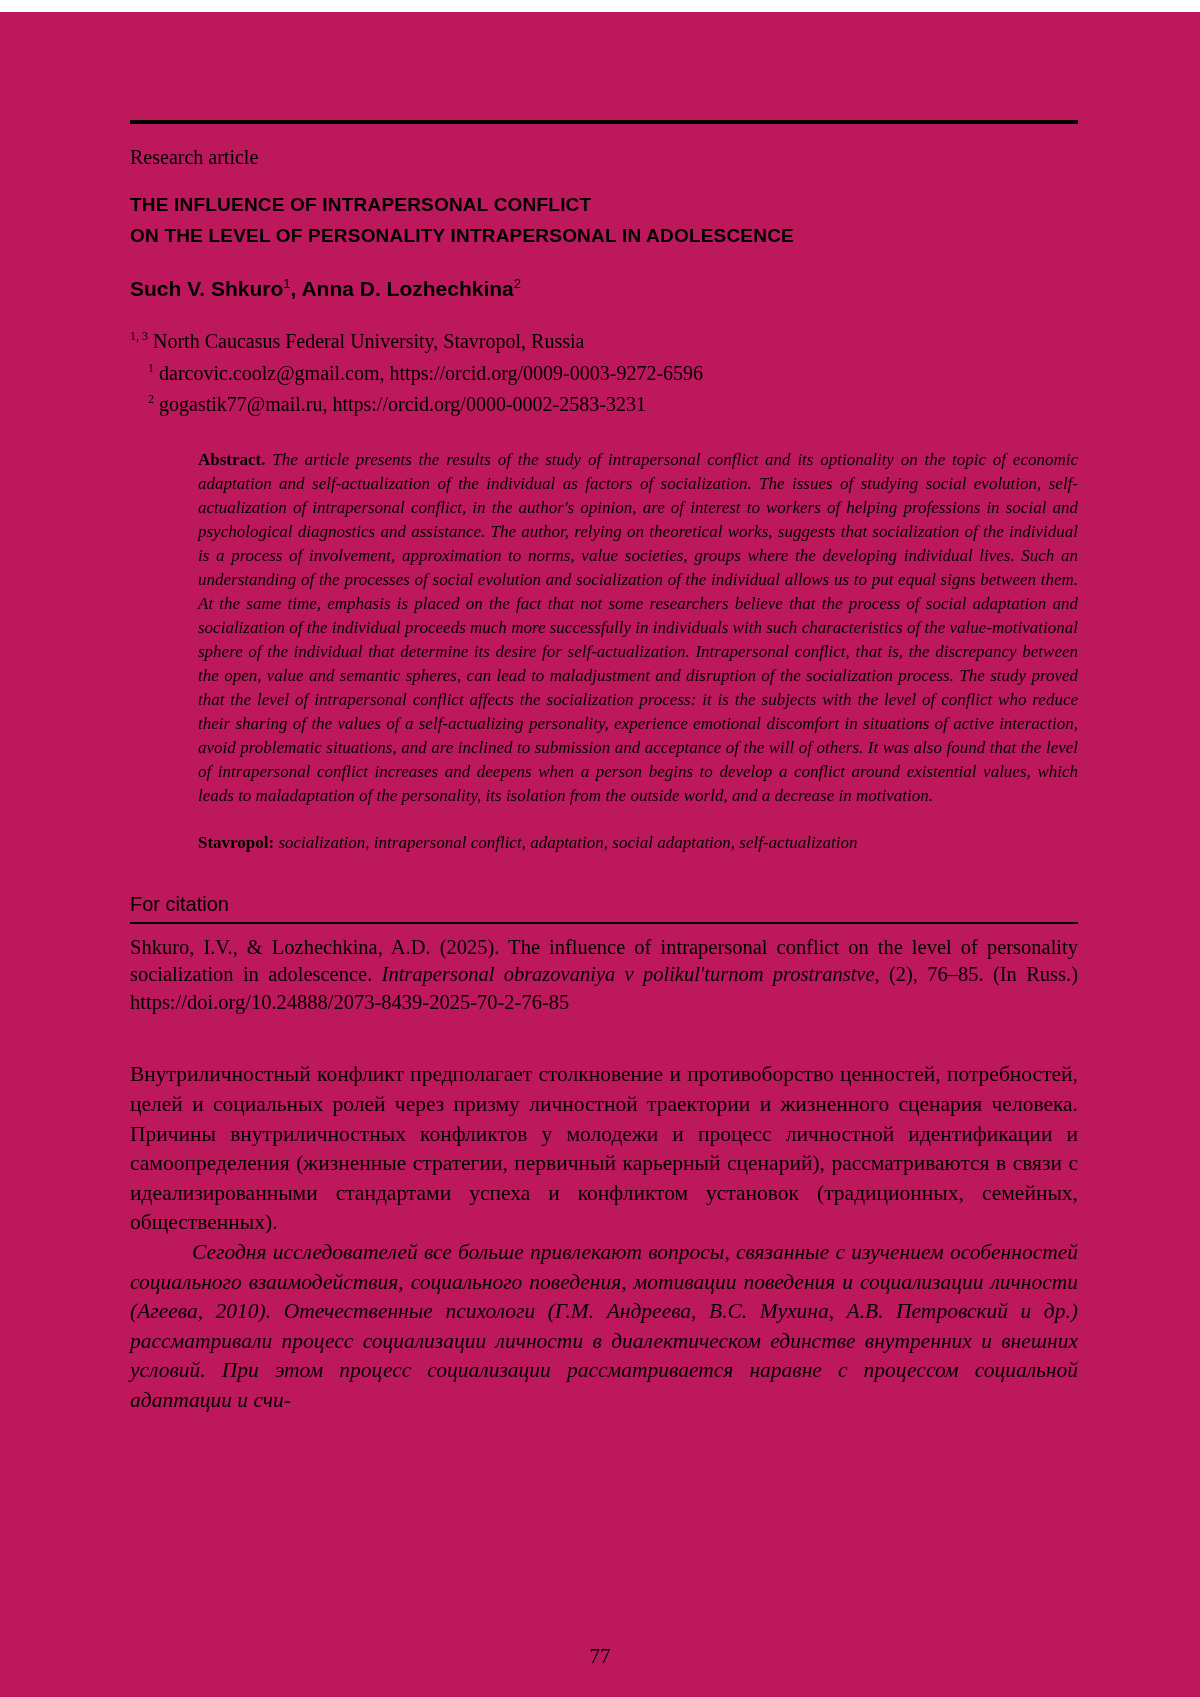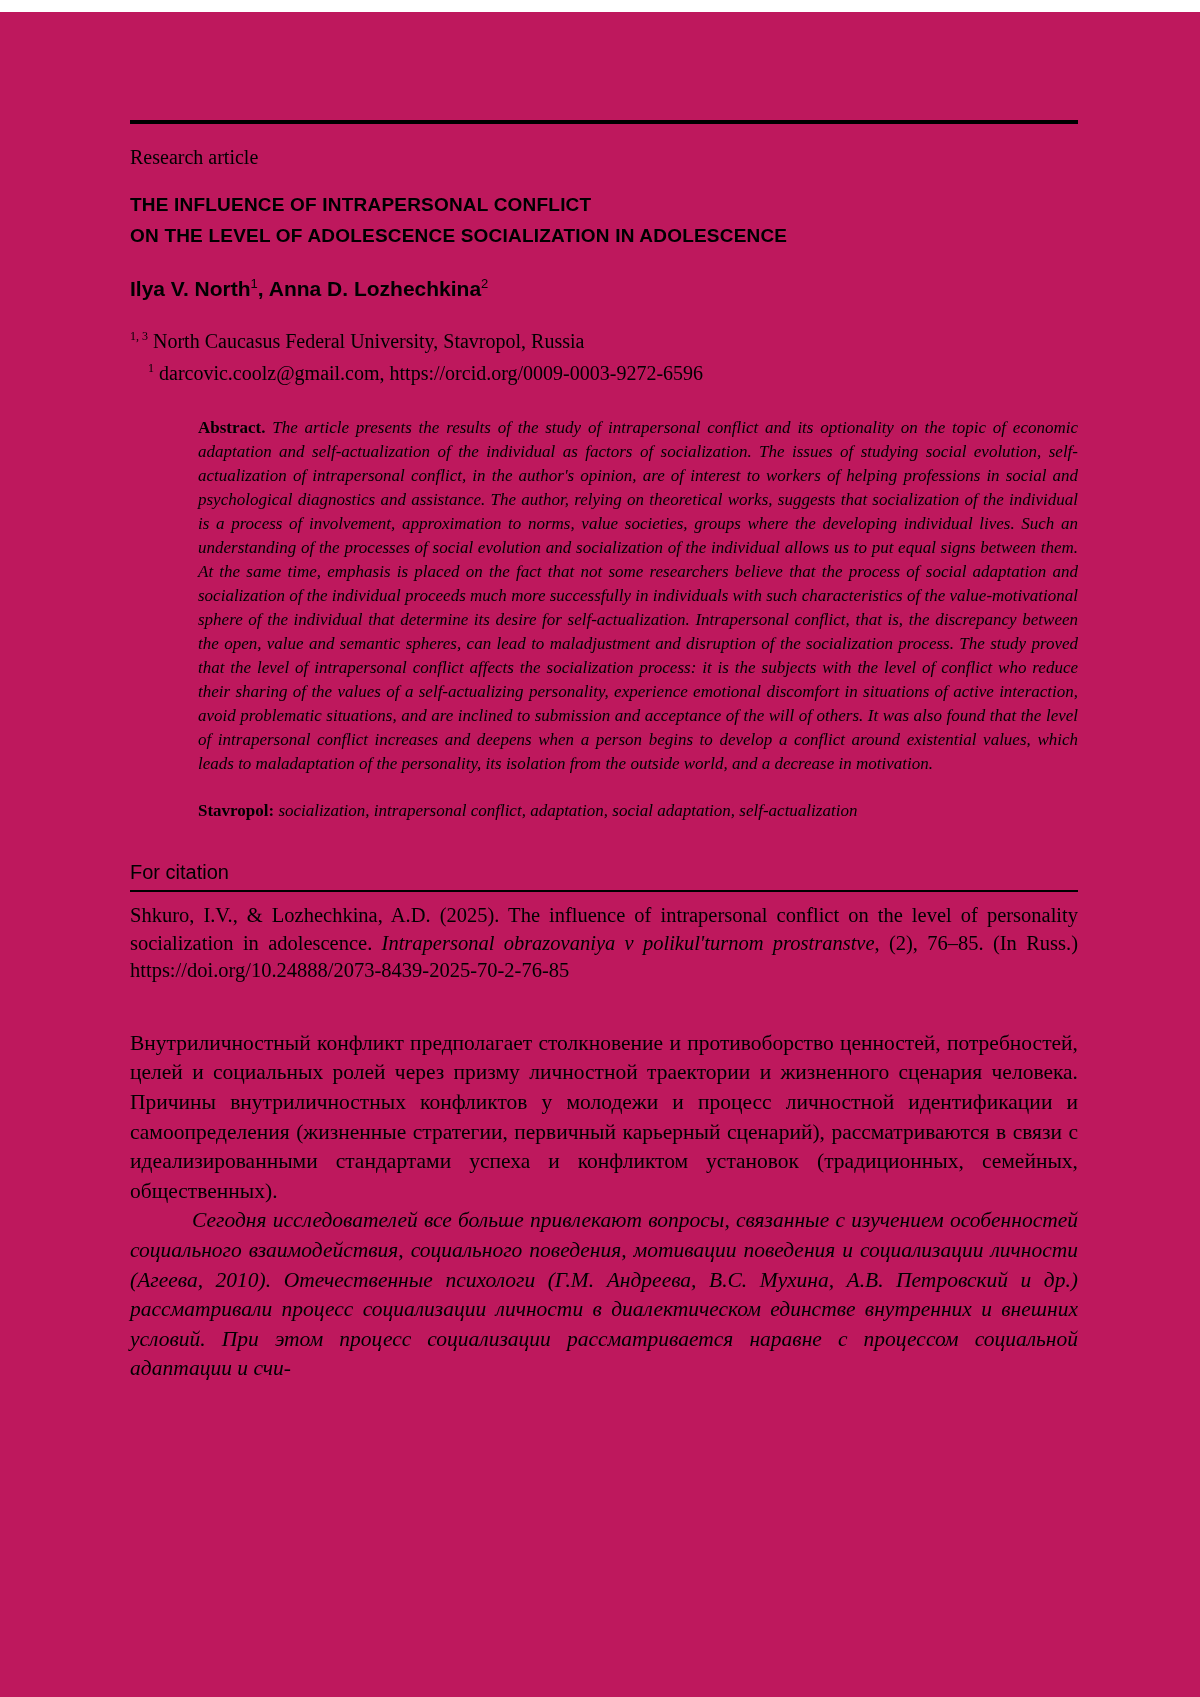--- a/index.html
+++ b/index.html
@@ -96,39 +96,41 @@
 </head>
 <body>
 
 <div class="page">
   <div class="content">
 
     <div class="rule rule-thick rule-top"></div>
 
     <p class="article-type">Research article</p>
 
-    <h1 class="title"><span>THE INFLUENCE OF INTRAPERSONAL CONFLICT</span><br><span>ON THE LEVEL OF ADOLESCENCE SOCIALIZATION IN ADOLESCENCE</span></h1>
+    <h1 class="title"><span>THE INFLUENCE OF INTRAPERSONAL CONFLICT</span><br><span>ON THE LEVEL OF PERSONALITY INTRAPERSONAL IN ADOLESCENCE</span></h1>
 
-    <p class="authors"><span>Ilya V. North</span><sup>1</sup><span>, </span><span>Anna D. Lozhechkina</span><sup>2</sup></p>
+    <p class="authors"><span>Such V. Shkuro</span><sup>1</sup><span>, </span><span>Anna D. Lozhechkina</span><sup>2</sup></p>
 
     <div class="affiliations">
       <p class="affil-line"><sup>1, 3</sup> <span>North Caucasus Federal University, Stavropol, Russia</span></p>
       <p class="affil-line affil-sub"><sup>1</sup> <span>darcovic.coolz@gmail.com, https://orcid.org/0009-0003-9272-6596</span></p>
+      <p class="affil-line affil-sub"><sup>2</sup> <span>gogastik77@mail.ru, https://orcid.org/0000-0002-2583-3231</span></p>
     </div>
 
     <p class="abstract"><span class="abs-label">Abstract.</span> <span class="abs-text">The article presents the results of the study of intrapersonal conflict and its optionality on the topic of economic adaptation and self-actualization of the individual as factors of socialization. The issues of studying social evolution, self-actualization of intrapersonal conflict, in the author's opinion, are of interest to workers of helping professions in social and psychological diagnostics and assistance. The author, relying on theoretical works, suggests that socialization of the individual is a process of involvement, approximation to norms, value societies, groups where the developing individual lives. Such an understanding of the processes of social evolution and socialization of the individual allows us to put equal signs between them. At the same time, emphasis is placed on the fact that not some researchers believe that the process of social adaptation and socialization of the individual proceeds much more successfully in individuals with such characteristics of the value-motivational sphere of the individual that determine its desire for self-actualization. Intrapersonal conflict, that is, the discrepancy between the open, value and semantic spheres, can lead to maladjustment and disruption of the socialization process. The study proved that the level of intrapersonal conflict affects the socialization process: it is the subjects with the level of conflict who reduce their sharing of the values of a self-actualizing personality, experience emotional discomfort in situations of active interaction, avoid problematic situations, and are inclined to submission and acceptance of the will of others. It was also found that the level of intrapersonal conflict increases and deepens when a person begins to develop a conflict around existential values, which leads to maladaptation of the personality, its isolation from the outside world, and a decrease in motivation.</span></p>
 
     <p class="keywords"><span class="kw-label">Stavropol:</span> <span class="kw-text">socialization, intrapersonal conflict, adaptation, social adaptation, self-actualization</span></p>
 
     <h2 class="citation-heading">For citation</h2>
     <div class="rule rule-thin"></div>
 
     <p class="citation-text"><span>Shkuro, I.V., &amp; Lozhechkina, A.D. (2025). The influence of intrapersonal conflict on the level of personality socialization in adolescence. </span><span class="journal">Intrapersonal obrazovaniya v polikul'turnom prostranstve</span><span>, (2), 76–85. (In Russ.) https://doi.org/10.24888/2073-8439-2025-70-2-76-85</span></p>
 
     <div class="body-text">
       <p class="body-paragraph">Внутриличностный конфликт предполагает столкновение и противоборство ценностей, потребностей, целей и социальных ролей через призму личностной траектории и жизненного сценария человека. Причины внутриличностных конфликтов у молодежи и процесс личностной идентификации и самоопределения (жизненные стратегии, первичный карьерный сценарий), рассматриваются в связи с идеализированными стандартами успеха и конфликтом установок (традиционных, семейных, общественных).</p>
       <p class="body-paragraph indent">Сегодня исследователей все больше привлекают вопросы, связанные с изучением особенностей социального взаимодействия, социального поведения, мотивации поведения и социализации личности (Агеева, 2010). Отечественные психологи (Г.М. Андреева, В.С. Мухина, А.В. Петровский и др.) рассматривали процесс социализации личности в диалектическом единстве внутренних и внешних условий. При этом процесс социализации рассматривается наравне с процессом социальной адаптации и счи-</p>
     </div>
 
   </div>
 
+  <p class="page-number">77</p>
   <div class="rule rule-bottom"></div>
 </div>
 
 </body></html>

